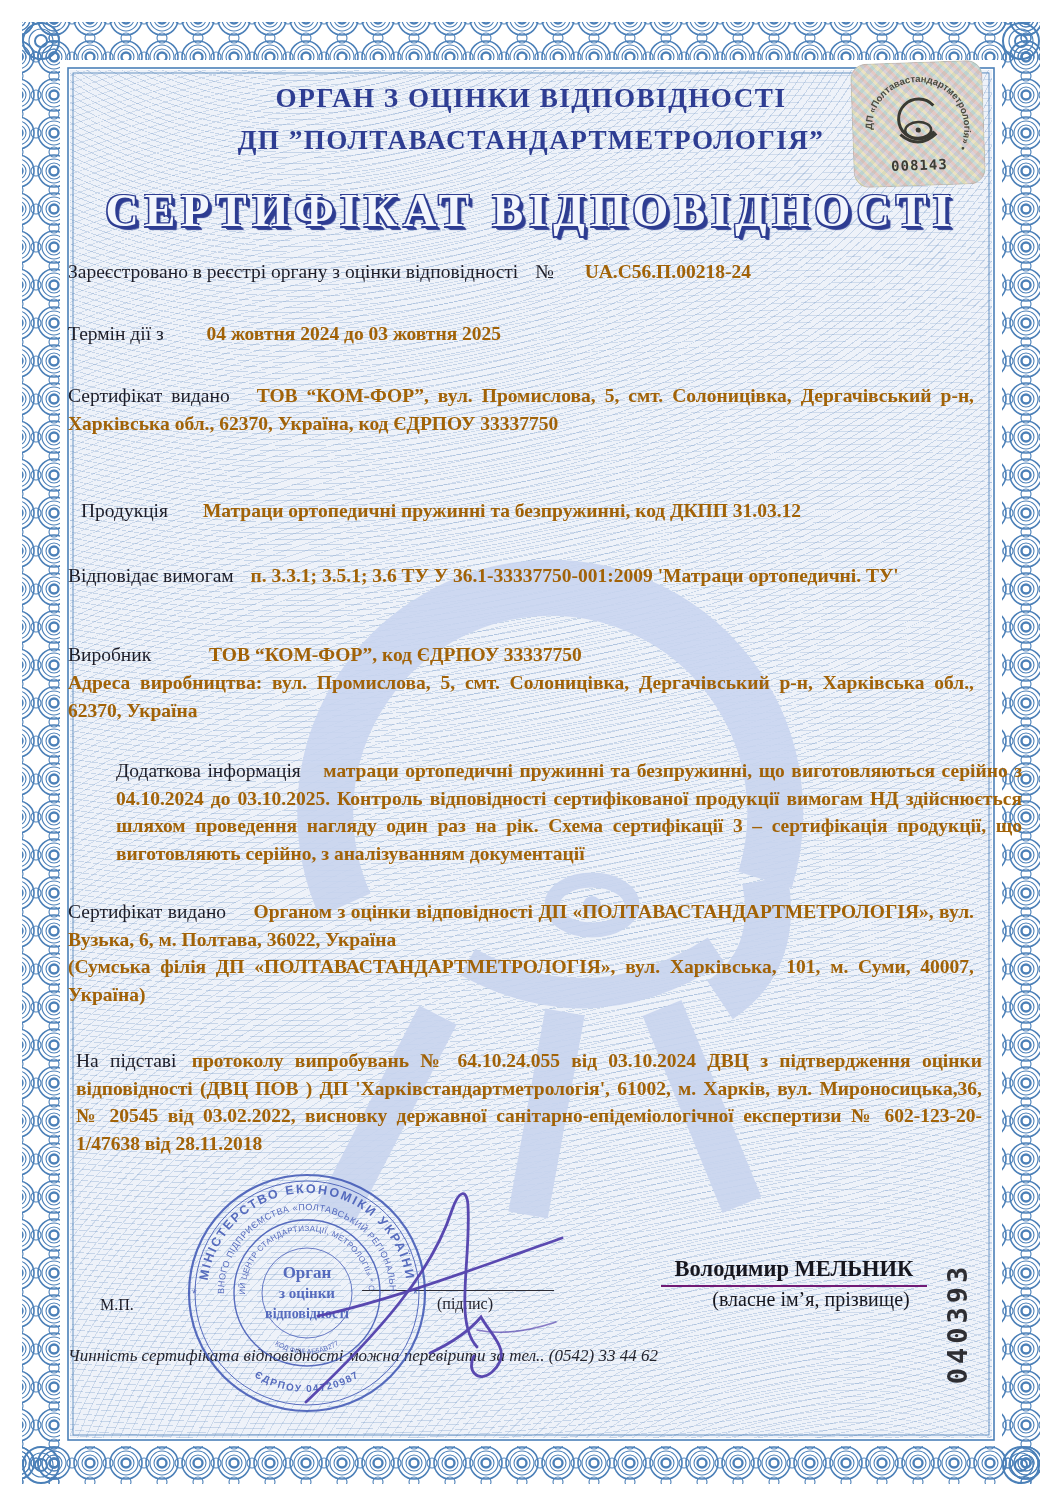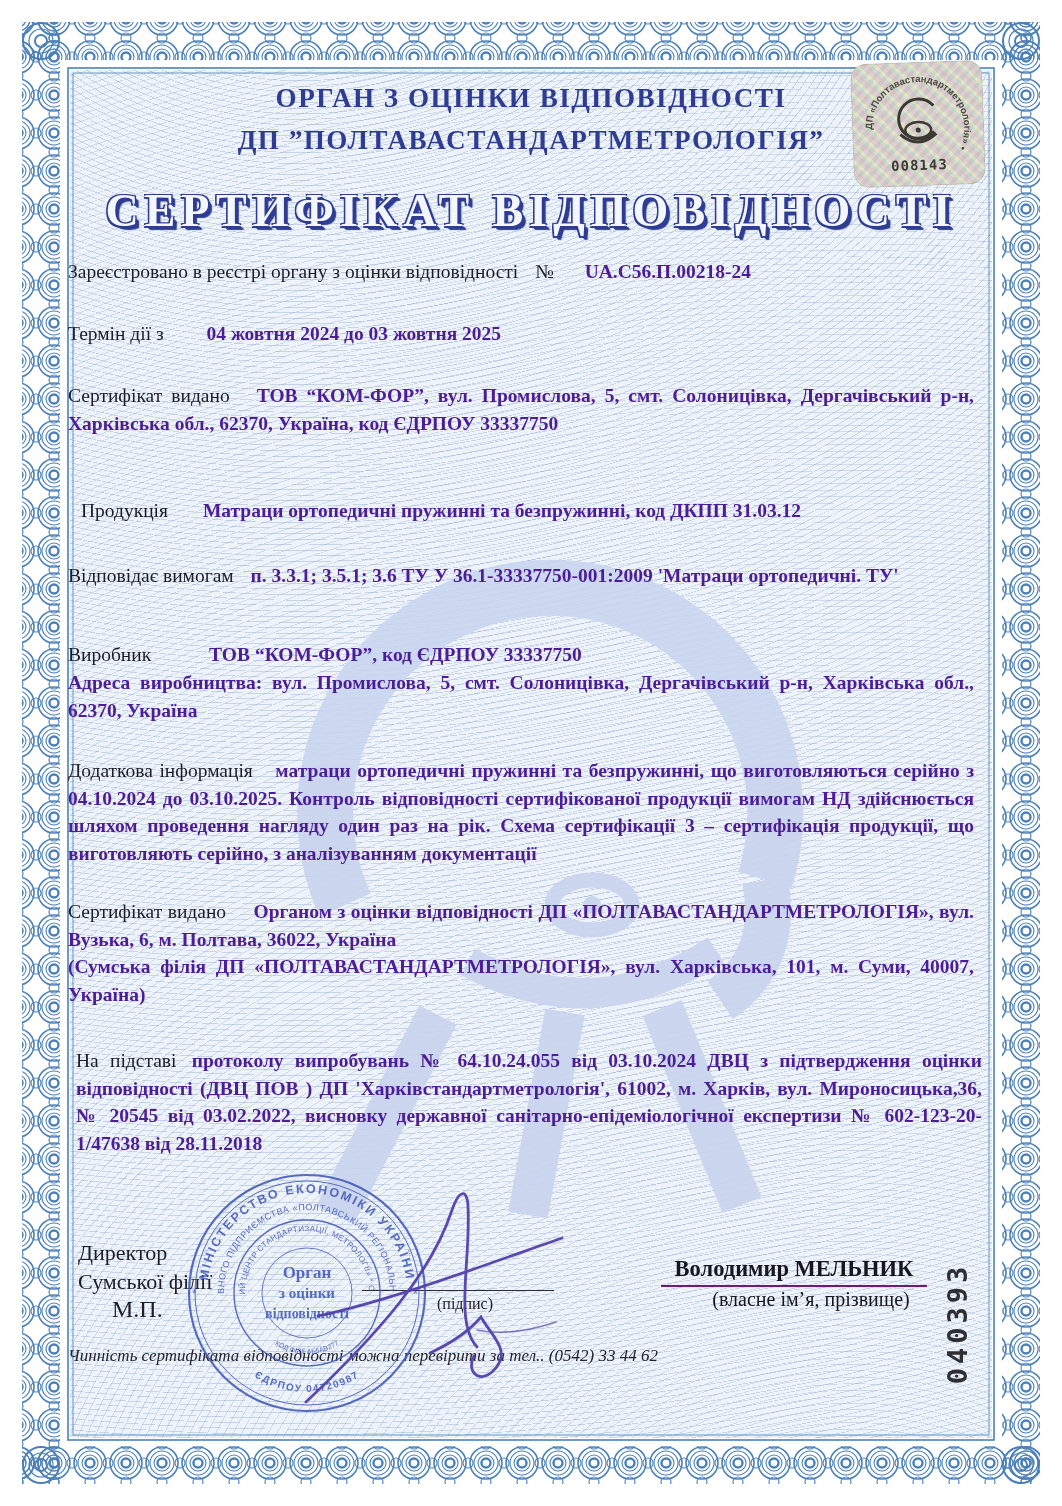--- a/index.html
+++ b/index.html
@@ -13,42 +13,42 @@
     background:
       repeating-radial-gradient(ellipse 1900px 1500px at 25% -15%, rgba(105,145,195,.30) 0 1px, transparent 1px 7px),
       repeating-radial-gradient(ellipse 2100px 1700px at 85% 115%, rgba(105,145,195,.24) 0 1px, transparent 1px 8px),
       #eef2f9;
     z-index:1;
   }
   .layer{position:absolute;left:0;top:0;width:1062px;height:1506px;}.z1{z-index:2}.z2{z-index:3}.z3{z-index:4}.z4{z-index:5}
   
   .tb{position:absolute;font-size:19.5px;line-height:27.5px;}
   .lbl{font-weight:400;color:#1d1d28;}
-  .val{font-weight:700;color:#4c1d95;}
+  .val{font-weight:700;color:#a16207;}
   .just{text-align:justify;}
   .hdr{
     position:absolute;left:80px;width:902px;text-align:center;font-weight:700;color:#2e3d92;
     font-size:28px;letter-spacing:1.5px;transform:scaleX(.97);
   }
   .cert-title{
     position:absolute;left:80px;width:902px;text-align:center;
     font-size:46px;font-weight:700;letter-spacing:6px;color:#f3f6fd;
     text-shadow:
       -1.5px -1.5px 0 #2e3d92, 1.5px -1.5px 0 #2e3d92, -1.5px 1.5px 0 #2e3d92,
       1.5px 1.5px 0 #2e3d92, 3px 3px 0 #2e3d92, 4px 4px 1px #2e3d92;
   }
   .fineprint{font-style:italic;font-size:17px;color:#23232d;}
   .sigline{position:absolute;border-top:1.6px solid #2c2c36;}
   .caption{position:absolute;font-size:16px;color:#23232d;}
   .name-wrap{position:absolute;left:660px;top:1256px;width:268px;text-align:center;}
   .name-txt{font-size:22.5px;font-weight:700;display:inline-block;
     border-bottom:2px solid #701a75;padding:0 14px 3px 14px;}
   .name-cap{font-size:20px;margin-top:1px;padding-left:34px;}
   .director{position:absolute;left:78px;top:1238px;font-size:22px;line-height:29px;color:#1d1d28;}
-  .mp{position:absolute;left:112px;top:1296px;font-size:24px;color:#1d1d28;}
+  .mp{position:absolute;left:100px;top:1296px;font-size:16px;color:#1d1d28;}
   
   .hologram{
     position:absolute;left:852px;top:62px;width:132px;height:124px;border-radius:16px;
     transform:rotate(-2deg);
     background-color:#e7e4da;
     background-image:
       repeating-linear-gradient(45deg, rgba(210,120,130,.28) 0 3px, rgba(120,180,205,.26) 3px 6px, rgba(235,210,120,.26) 6px 9px, rgba(160,140,205,.24) 9px 12px),
       repeating-linear-gradient(-45deg, rgba(140,195,170,.20) 0 4px, rgba(252,244,230,.22) 4px 8px);
     box-shadow:0 0 0 1px rgba(150,150,140,.35) inset;
   }
@@ -159,40 +159,36 @@
       <span class="lbl">Відповідає вимогам</span>
       <span class="val" style="margin-left:12px;">п. 3.3.1; 3.5.1; 3.6 ТУ У 36.1-33337750-001:2009 'Матраци ортопедичні. ТУ'</span>
     </div>
 
     <div class="tb" style="left:68px;top:641px;width:914px;">
       <span class="lbl">Виробник</span>
       <span class="val" style="margin-left:53px;">ТОВ “КОМ-ФОР”, код ЄДРПОУ 33337750</span>
     </div>
     <div class="tb just val" style="left:68px;top:669px;width:906px;">Адреса виробництва: вул. Промислова, 5, смт. Солоницівка, Дергачівський р-н, Харківська обл., 62370, Україна</div>
 
-    <div class="tb just" style="left:68px;top:757px;width:906px;">
+    <div class="tb just" style="left:68px;top:757px;width:906px;padding-left:48px;">
       <span class="lbl" style="margin-right:16px;">Додаткова інформація</span>
       <span class="val">матраци ортопедичні пружинні та безпружинні, що виготовляються серійно з 04.10.2024 до 03.10.2025. Контроль відповідності сертифікованої продукції вимогам НД здійснюється шляхом проведення нагляду один раз на рік. Схема сертифікації 3 – сертифікація продукції, що виготовляють серійно, з аналізуванням документації</span>
     </div>
 
     <div class="tb just" style="left:68px;top:898px;width:906px;">
       <span class="lbl" style="margin-right:22px;">Сертифікат видано</span>
       <span class="val">Органом з оцінки відповідності ДП «ПОЛТАВАСТАНДАРТМЕТРОЛОГІЯ», вул. Вузька, 6, м. Полтава, 36022, Україна</span>
     </div>
     <div class="tb just val" style="left:68px;top:953px;width:906px;">(Сумська філія ДП «ПОЛТАВАСТАНДАРТМЕТРОЛОГІЯ», вул. Харківська, 101, м. Суми, 40007, Україна)</div>
 
     <div class="tb just" style="left:76px;top:1047px;width:906px;">
       <span class="lbl">На підставі</span>
       <span class="val" style="margin-left:4px;">протоколу випробувань № 64.10.24.055 від 03.10.2024 ДВЦ з підтвердження оцінки відповідності (ДВЦ ПОВ ) ДП 'Харківстандартметрологія', 61002, м. Харків, вул. Мироносицька,36, № 20545 від 03.02.2022, висновку державної санітарно-епідеміологічної експертизи № 602-123-20-1/47638 від 28.11.2018</span>
     </div>
 
-    <div class="director">
-      <div>Директор</div>
-      <div>Сумської філії</div>
-    </div>
     <div class="mp">М.П.</div>
 
     <div class="sigline" style="left:362px;top:1290px;width:192px;"></div>
     <div class="caption" style="left:437px;top:1295px;">(підпис)</div>
 
     <div class="name-wrap">
       <div><span class="name-txt">Володимир МЕЛЬНИК</span></div>
       <div class="name-cap">(власне ім’я, прізвище)</div>
     </div>
 

